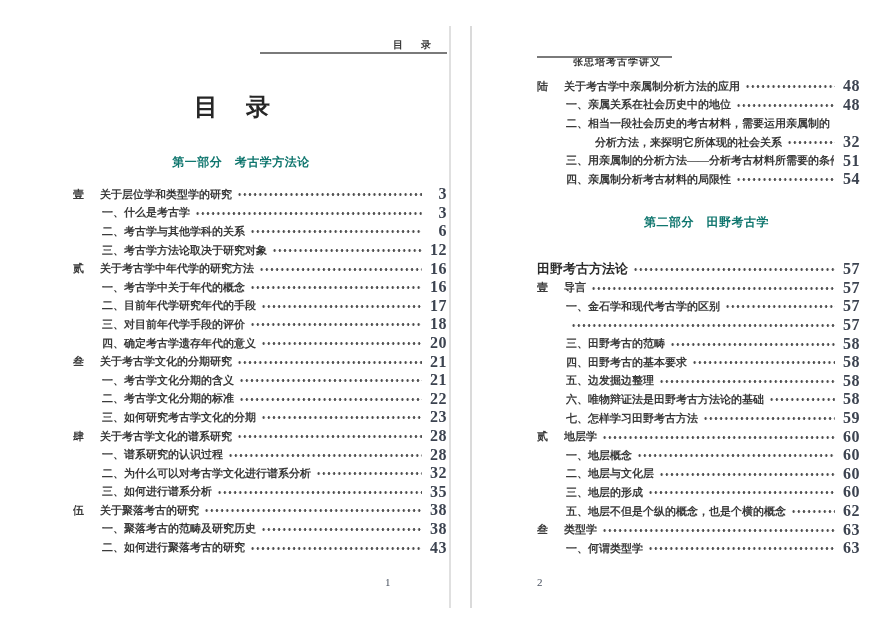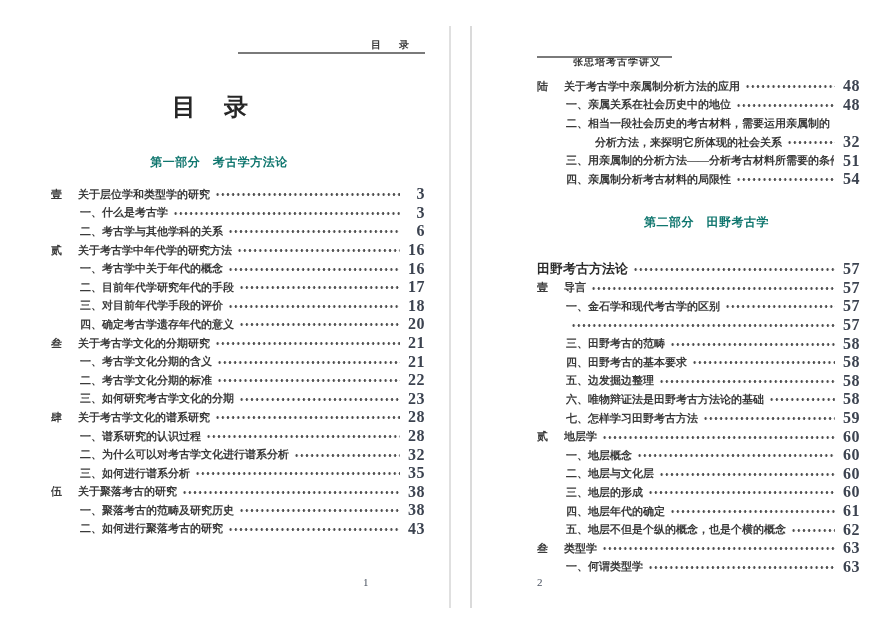--- a/index.html
+++ b/index.html
@@ -7,21 +7,21 @@
     position:relative; width:896px; height:644px;
     background:#ffffff; overflow:hidden;
     font-family:"Liberation Serif","DejaVu Serif",serif;
     color:#3a3a3a;
   }
   .gutter { position:absolute; top:26px; height:582px; width:1.5px; background:#e0e0e0; }
   .g1 { left:449px; }
   .g2 { left:470px; background:#dadada; }
 
   .page { position:absolute; top:0; height:644px; }
-  .page-left  { left:51px;  width:374px; }
+  .page-left  { left:73px;  width:374px; }
   .page-right { left:537px; width:323px; }
 
   .run-head {
     position:absolute; font-family:"Liberation Sans","DejaVu Sans",sans-serif;
     font-weight:bold; font-size:10px; color:#383838; letter-spacing:1px; white-space:nowrap;
   }
   .run-head-left  { top:38px; right:12px; letter-spacing:4px; }
   .run-head-right { top:55px; left:0;margin-left:36px; }
   .head-rule { position:absolute; height:1.6px; background:#7a7a7a; }
   .head-rule-left  { top:52px; left:187px; right:0; }
@@ -92,20 +92,25 @@
         <div class="line sub">
           <span class="text">一、什么是考古学</span>
           <span class="dots"></span>
           <span class="page-num">3</span>
         </div>
         <div class="line sub">
           <span class="text">二、考古学与其他学科的关系</span>
           <span class="dots"></span>
           <span class="page-num">6</span>
         </div>
+        <div class="line sub">
+          <span class="text">三、考古学方法论取决于研究对象</span>
+          <span class="dots"></span>
+          <span class="page-num">12</span>
+        </div>
         <div class="line">
           <span class="num">贰</span>
           <span class="text">关于考古学中年代学的研究方法</span>
           <span class="dots"></span>
           <span class="page-num">16</span>
         </div>
         <div class="line sub">
           <span class="text">一、考古学中关于年代的概念</span>
           <span class="dots"></span>
           <span class="page-num">16</span>
@@ -283,25 +288,20 @@
           <span class="text">二、地层与文化层</span>
           <span class="dots"></span>
           <span class="page-num">60</span>
         </div>
         <div class="line sub">
           <span class="text">三、地层的形成</span>
           <span class="dots"></span>
           <span class="page-num">60</span>
         </div>
         <div class="line sub">
-          <span class="text">四、地层年代的确定</span>
-          <span class="dots"></span>
-          <span class="page-num">61</span>
-        </div>
-        <div class="line sub">
           <span class="text">五、地层不但是个纵的概念，也是个横的概念</span>
           <span class="dots"></span>
           <span class="page-num">62</span>
         </div>
         <div class="line">
           <span class="num">叁</span>
           <span class="text">类型学</span>
           <span class="dots"></span>
           <span class="page-num">63</span>
         </div>

